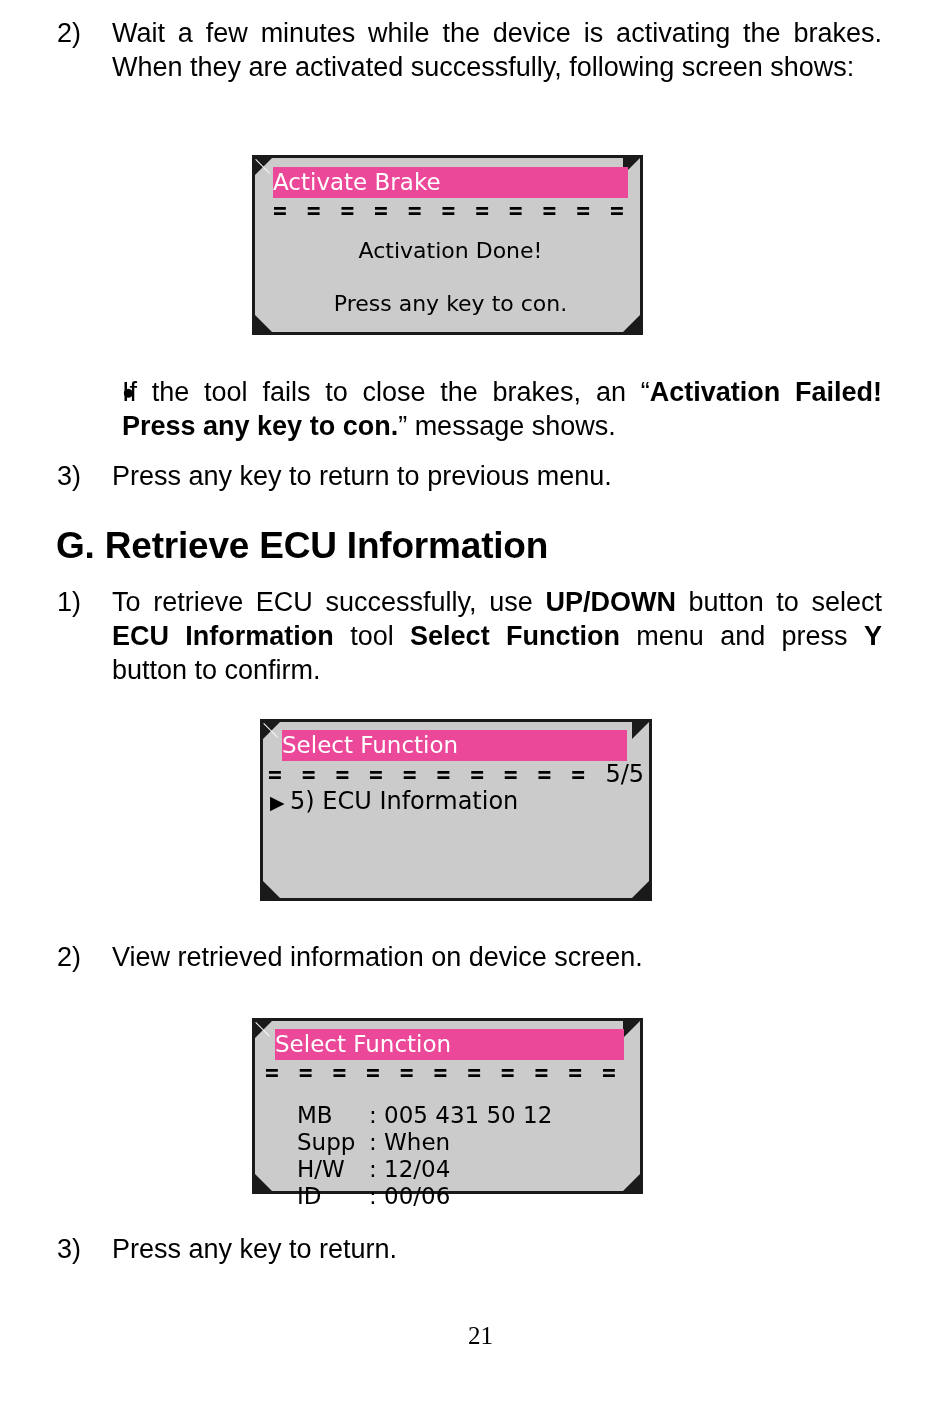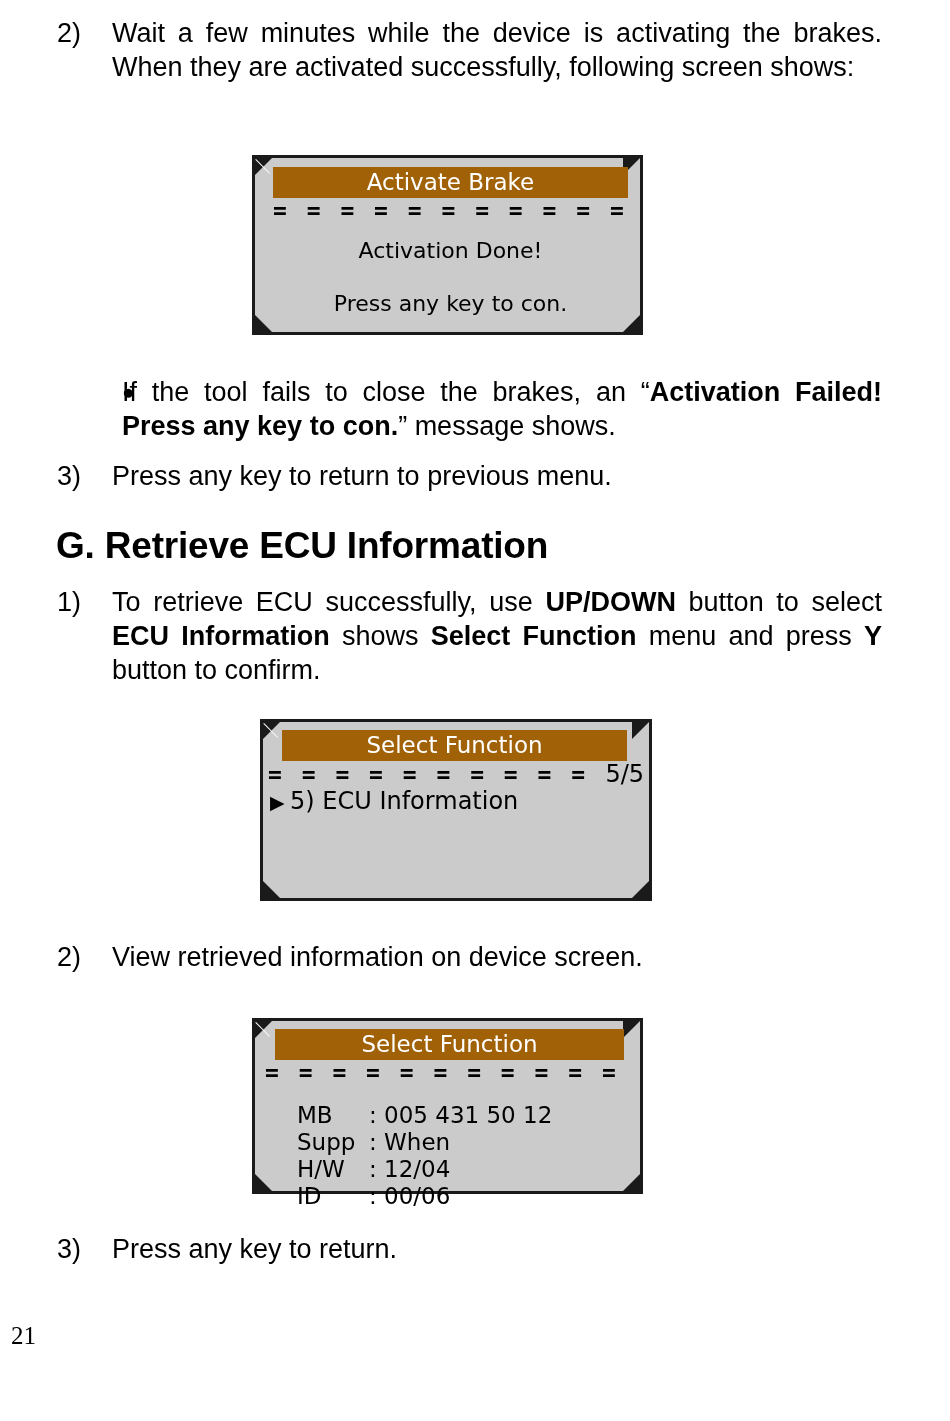--- a/index.html
+++ b/index.html
@@ -73,20 +73,21 @@
     line-height: 44px;
     margin: 0;
     padding-left: 56px;
     letter-spacing: -0.2px;
   }
 
   .page-number {
     position: absolute;
     left: 11px;
     right: 0;
+    text-align: center;
     font-family: "Liberation Serif", serif;
     font-size: 25px;
   }
 
   
   .lcd {
     position: relative;
     background: #cbcbcb;
     border: 3px solid #1a1a1a;
     box-sizing: border-box;
@@ -131,23 +132,23 @@
   }
 
   .lcd-inner {
     position: relative;
     z-index: 2;
     height: 100%;
     box-sizing: border-box;
   }
 
   .lcd-title {
-    background: #a16207;
+    background: #ec4899;
     color: #ffffff;
-    text-align: center;
+    text-align: left;
     font-size: 23px;
     line-height: 31px;
     height: 31px;
     overflow: hidden;
     white-space: nowrap;
   }
 
   .lcd-divider-row {
     display: flex;
     align-items: center;
@@ -236,21 +237,21 @@
 
   <div class="list-item" style="position:absolute; top:459px; left:48px; width:848px;">
     <div class="li-marker">3)</div>
     <div class="li-body">Press any key to return to previous menu.</div>
   </div>
 
   <h2 class="section-heading" style="position:absolute; top:524px; left:0; width:900px;">G. Retrieve ECU Information</h2>
 
   <div class="list-item" style="position:absolute; top:585px; left:48px; width:848px;">
     <div class="li-marker">1)</div>
-    <div class="li-body justify"><span>To retrieve ECU successfully, use </span><b>UP/DOWN</b><span> button to select </span><b>ECU Information</b><span> shows </span><b>Select Function</b><span> menu and press </span><b>Y</b><span> button to confirm.</span></div>
+    <div class="li-body justify"><span>To retrieve ECU successfully, use </span><b>UP/DOWN</b><span> button to select </span><b>ECU Information</b><span> tool </span><b>Select Function</b><span> menu and press </span><b>Y</b><span> button to confirm.</span></div>
   </div>
 
   <div class="lcd" style="position:absolute; top:719px; left:260px; width:392px; height:182px;">
     <span class="corner tl"></span>
     <span class="corner tr"></span>
     <span class="corner bl"></span>
     <span class="corner br"></span>
     <div class="lcd-inner" style="padding:8px 5px 0 5px;">
       <div class="lcd-title" style="margin:0 17px 0 14px;">Select Function</div>
       <div class="lcd-divider-row" style="margin-top:3px;">

